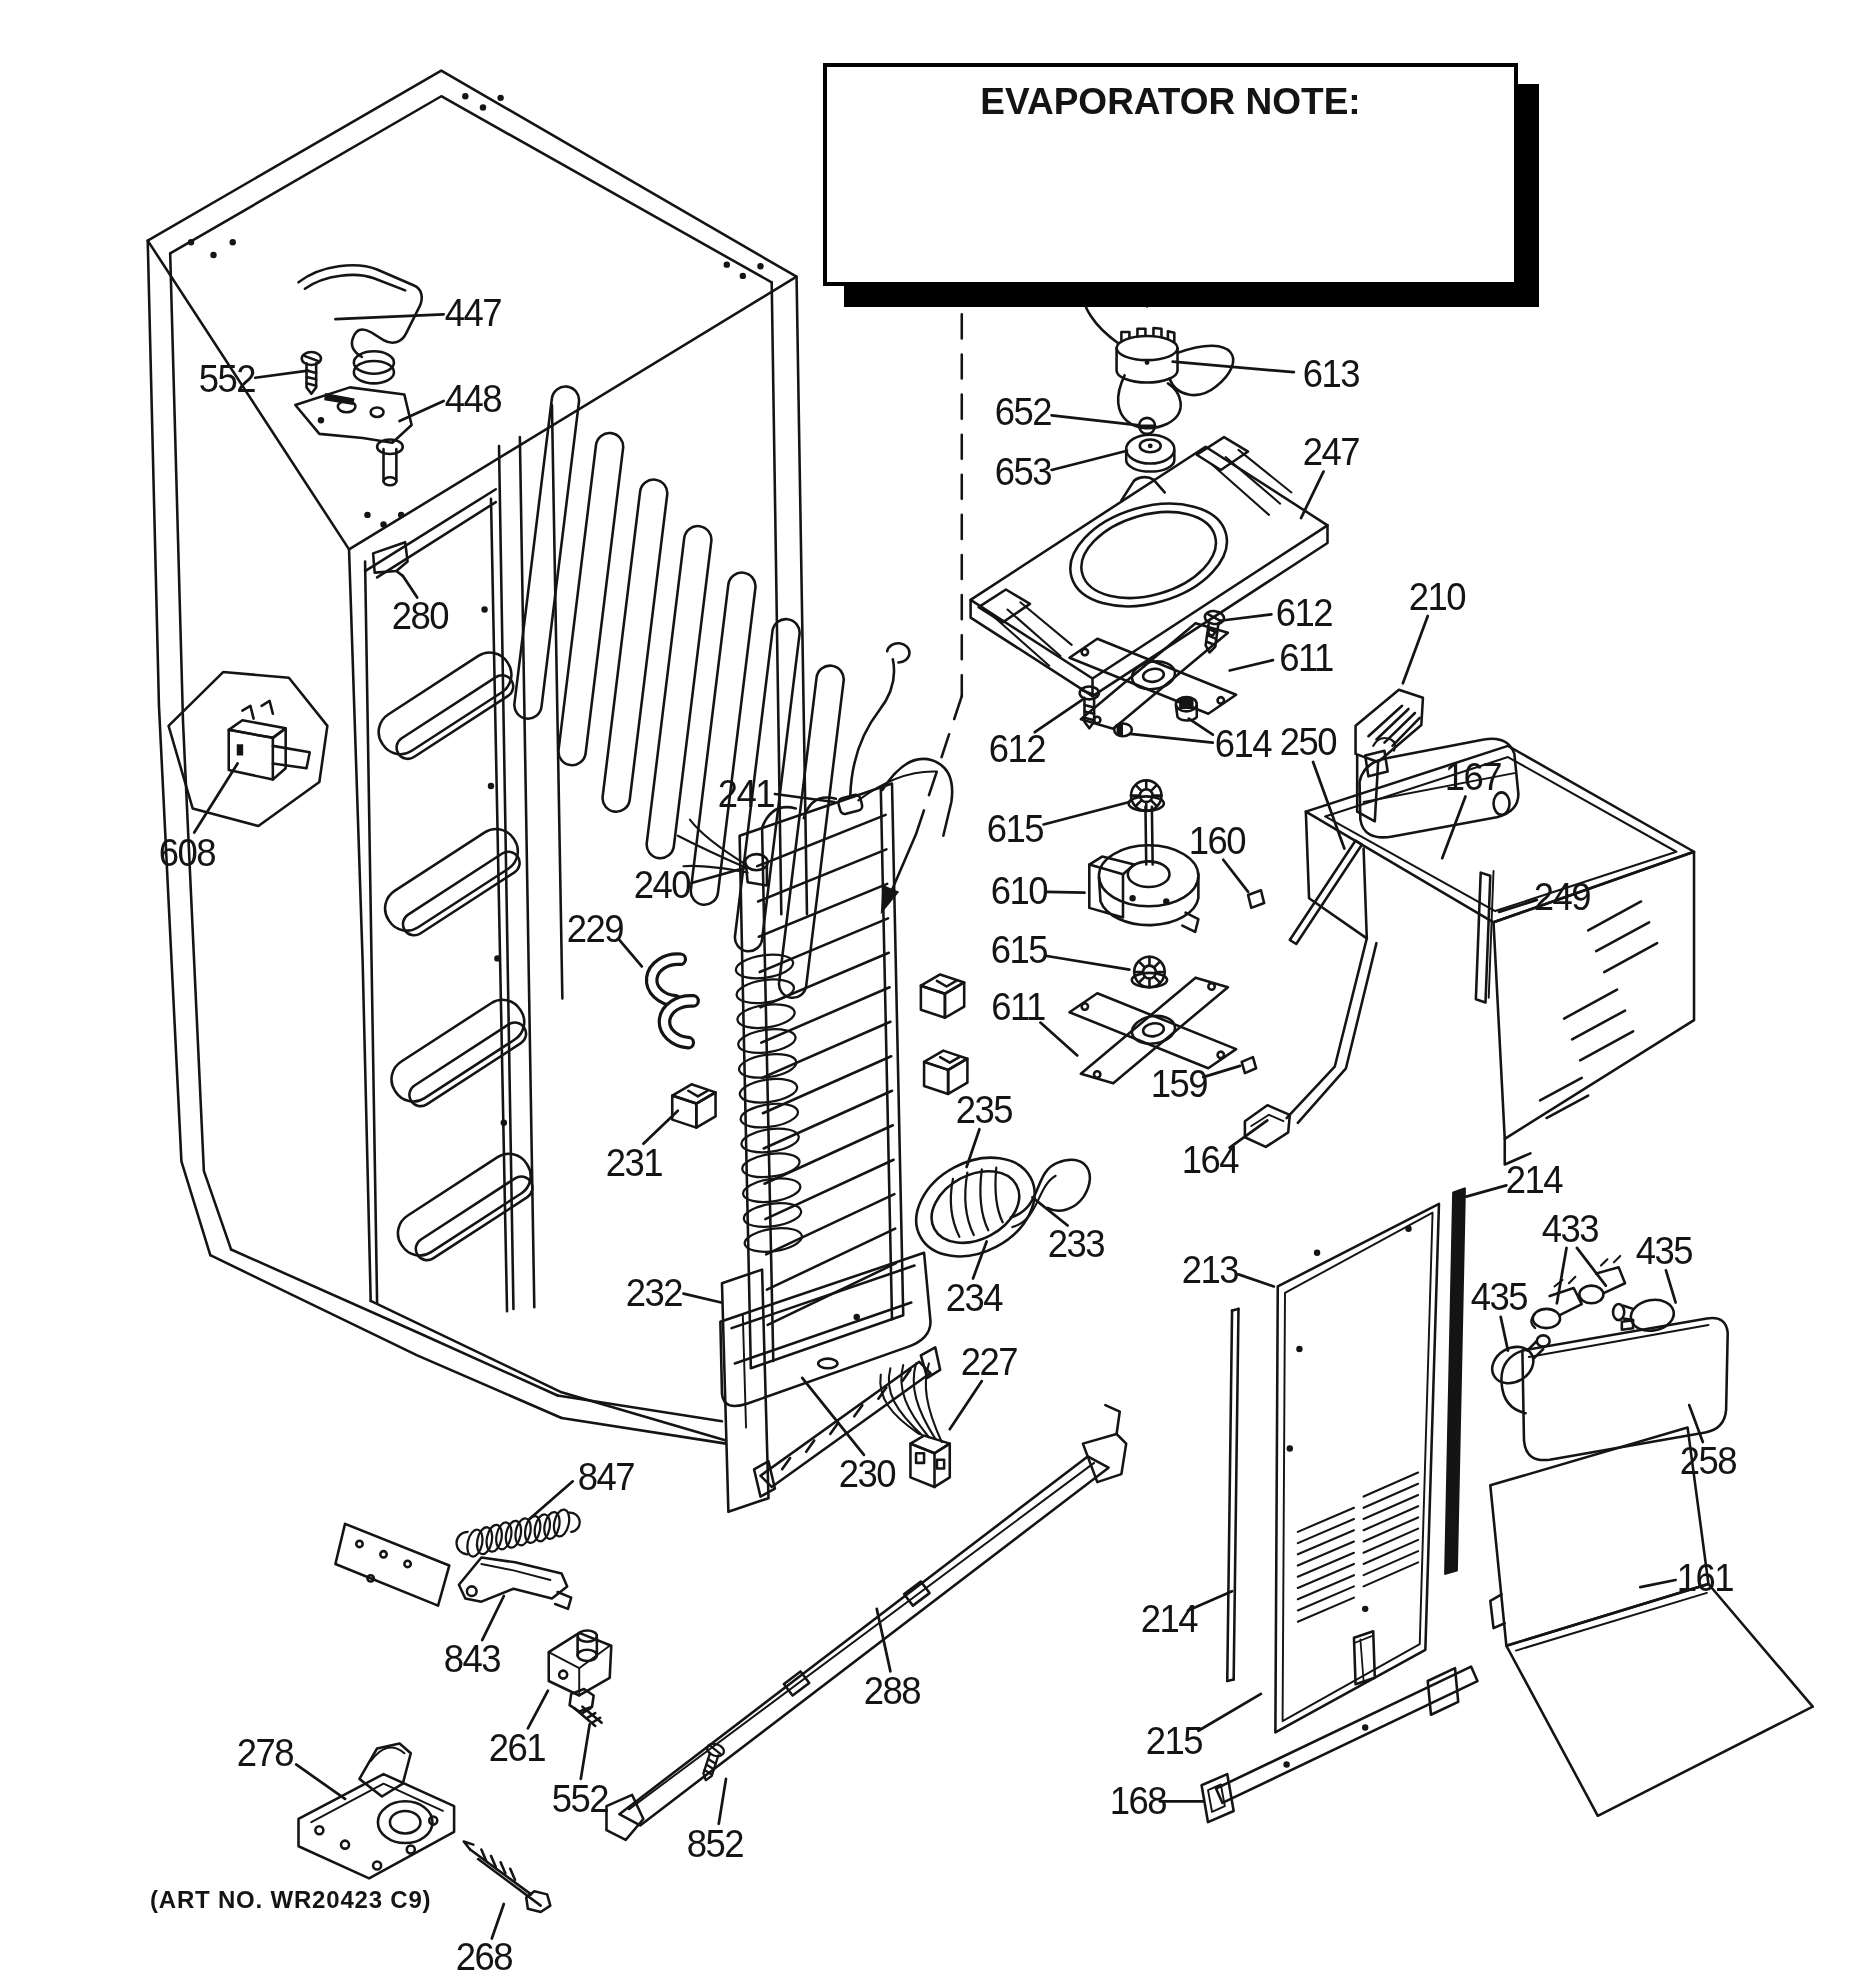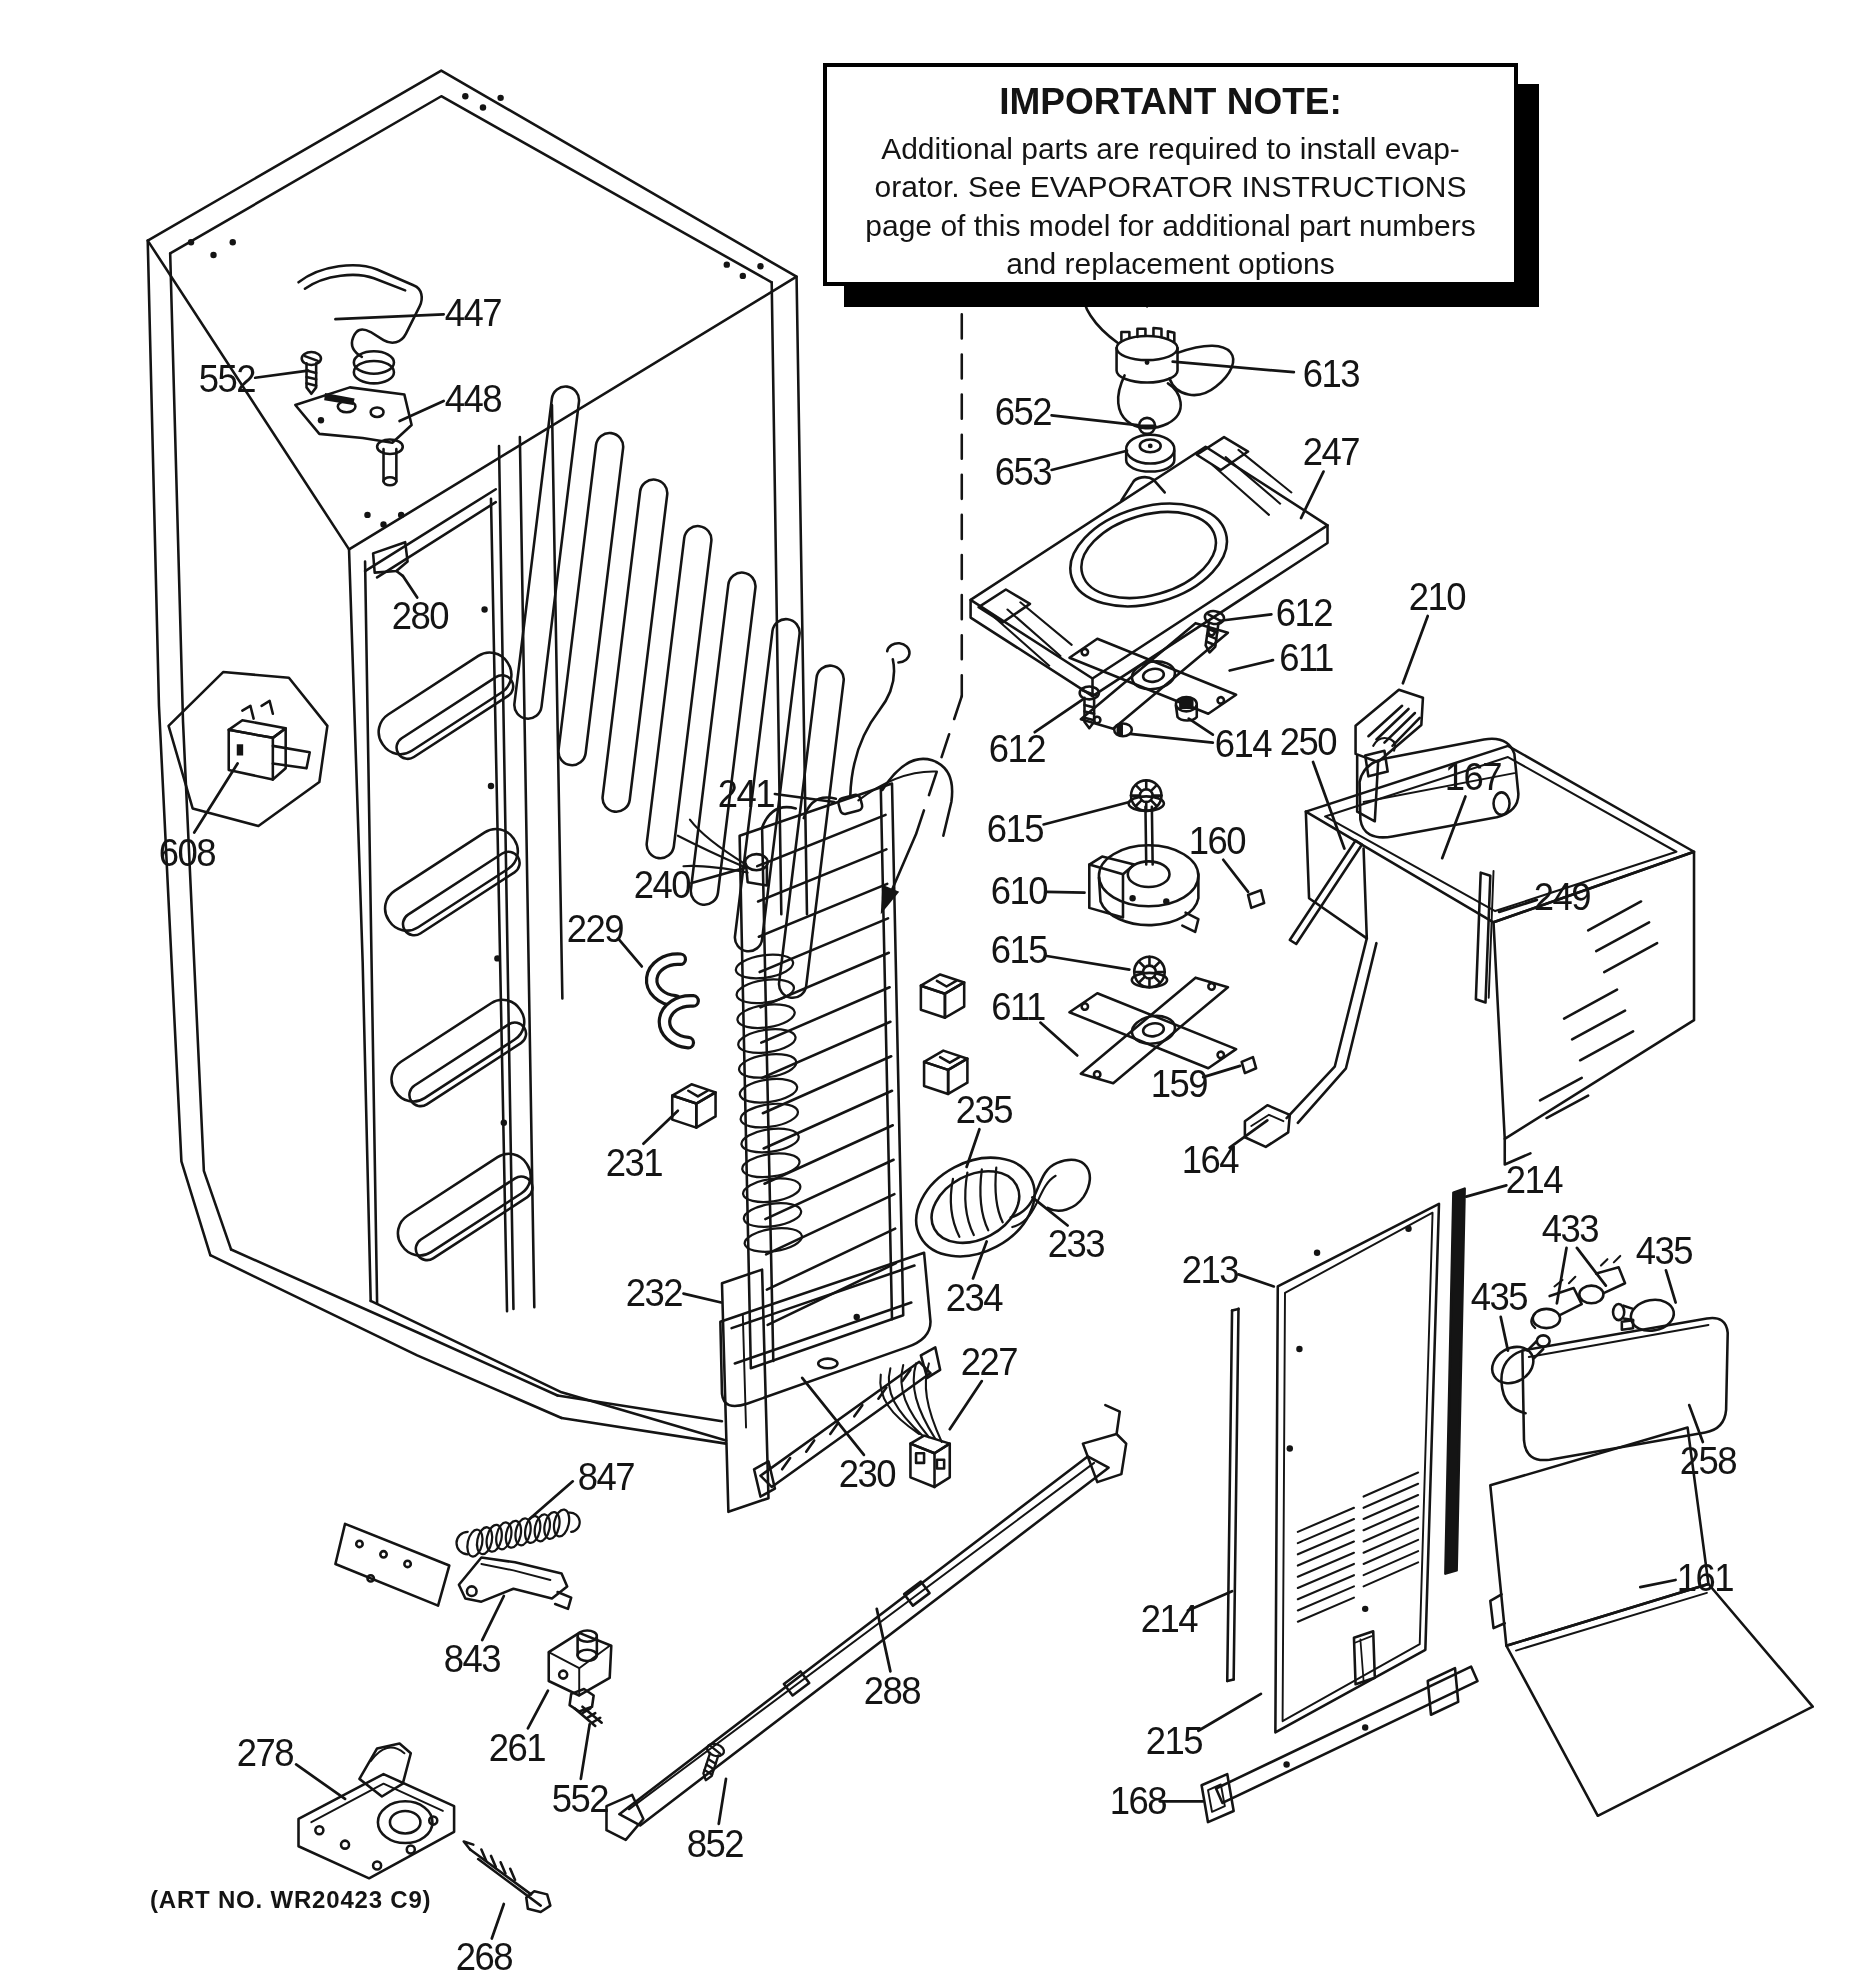--- a/index.html
+++ b/index.html
@@ -633,23 +633,19 @@
       <div class="part-label" style="left: 1499px; top: 1297px;">435</div>
       <div class="part-label" style="left: 1664px; top: 1251px;">435</div>
       <div class="part-label" style="left: 1708px; top: 1461px;">258</div>
       <div class="part-label" style="left: 1705px; top: 1578px;">161</div>
       <div class="part-label" style="left: 1169px; top: 1619px;">214</div>
       <div class="part-label" style="left: 1174px; top: 1741px;">215</div>
       <div class="part-label" style="left: 1138px; top: 1801px;">168</div>
     </div>
 
 <div class="note-box">
-  <div class="note-title">IMPORTANT NOTE:</div>
-  <div class="note-body">Additional parts are required to install evap-
-orator.  See EVAPORATOR INSTRUCTIONS
-page of this model for additional part numbers
-and replacement options</div>
+  <div class="note-title">EVAPORATOR NOTE:</div>
 </div>
 
 <div class="art-no">(ART NO. WR20423 C9)</div>
 
 </div>
 
 
 </body></html>

